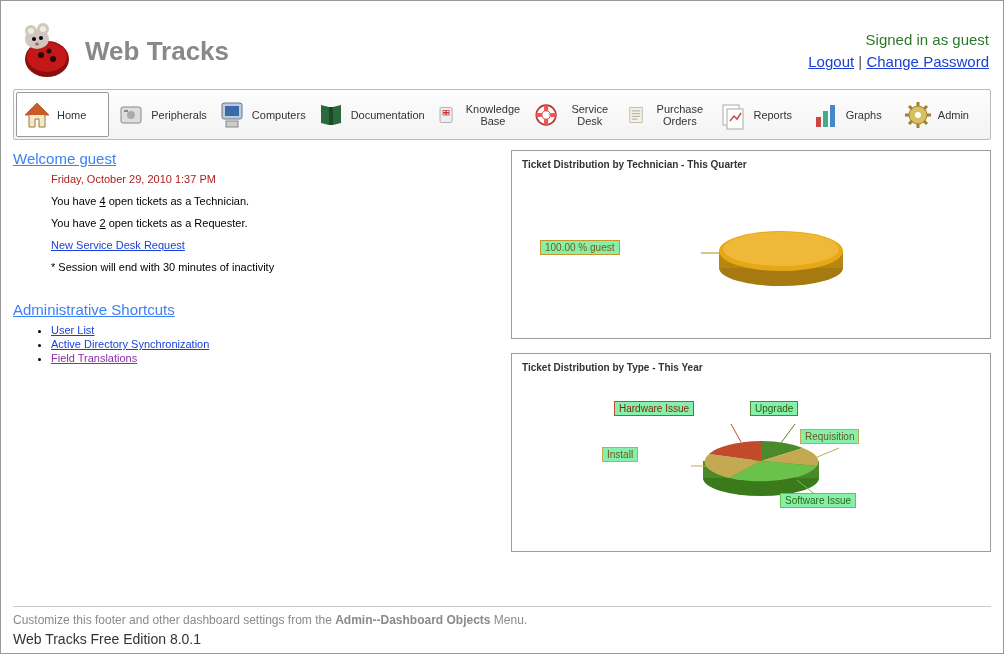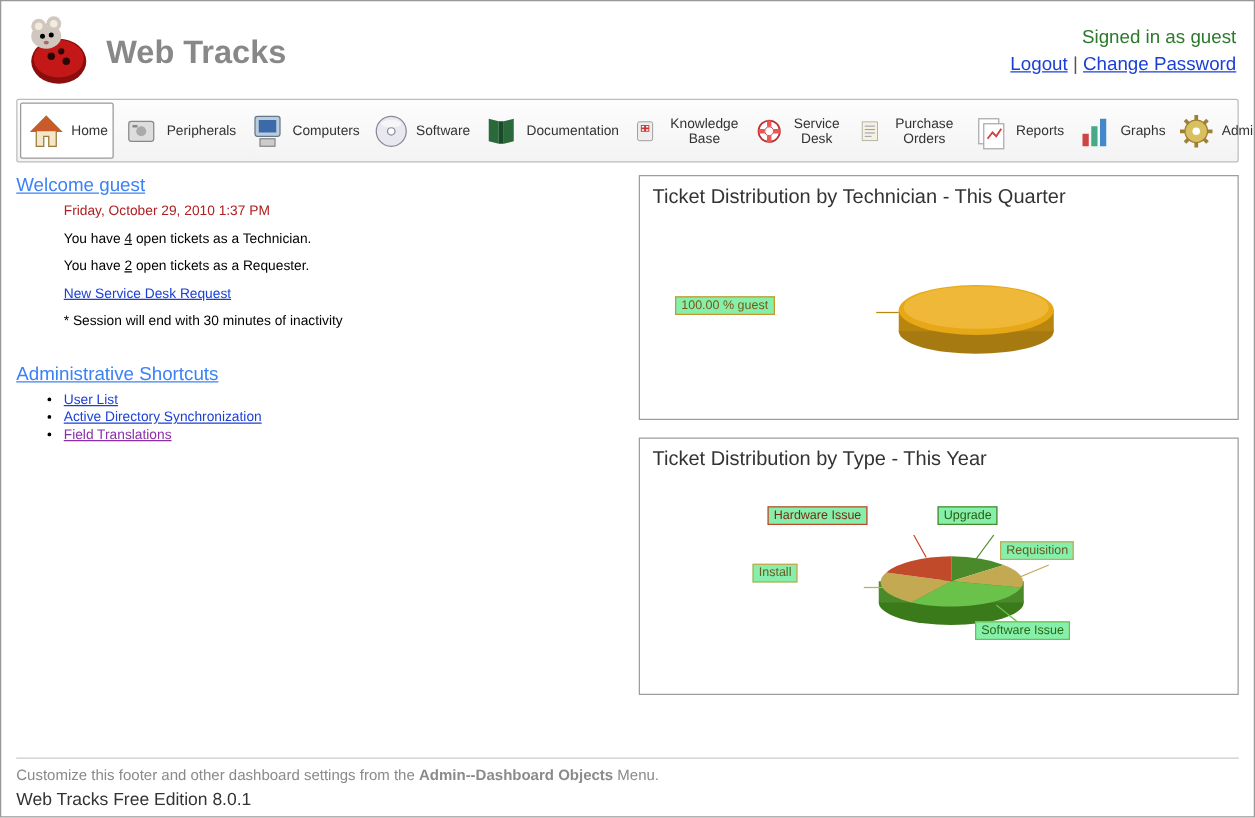--- a/index.html
+++ b/index.html
@@ -10,21 +10,21 @@
   width: 1004px;
   height: 654px;
   border: 1px solid #999;
   position: relative;
   overflow: hidden;
 }
 .header {
   display: flex;
   align-items: center;
   justify-content: space-between;
-  padding: 10px 14px 4px 14px;
+  padding: 20px 14px 4px 14px;
 }
 .logo-wrap { display: flex; align-items: center; gap: 10px; }
 .logo-icon { width: 60px; height: 60px; }
 .app-title {
   font-size: 26px;
   font-weight: bold;
   color: #888;
   font-family: "Trebuchet MS", Tahoma, sans-serif;
 }
 .auth { text-align: right; font-size: 15px; line-height: 1.5; }
@@ -83,21 +83,21 @@
 .admin-list { list-style: disc; padding-left: 38px; }
 .admin-list li { margin-bottom: 2px; }
 .admin-list a { color: #1a3fd6; text-decoration: underline; font-size: 11px; }
 .admin-list a.visited { color: #8a2fa8; }
 .chart-box {
   border: 1px solid #9d9d9d;
   padding: 8px 10px 10px 10px;
   margin-bottom: 14px;
   background: #fff;
 }
-.chart-title { font-size: 16px; color: #333; margin-bottom: 8px; }
+.chart-title { font-size: 10px; color: #333; margin-bottom: 8px; font-weight: bold; }
 .chart-body { display: flex; justify-content: center; align-items: center; min-height: 150px; position: relative; }
 .chart-body svg { display: block; }
 .slice-label {
   position: absolute;
   font-size: 10px;
   border: 1px solid;
   padding: 1px 4px;
   background: #86efac;
   white-space: nowrap;
 }
@@ -163,28 +163,20 @@
       </svg>
     <span>Peripherals</span>
   </div>
   <div class="nav-item">
     <svg class="nav-icon" viewBox="0 0 32 32">
         <rect x="6" y="4" width="20" height="16" rx="2" fill="#bcd" stroke="#678"></rect>
         <rect x="9" y="7" width="14" height="10" fill="#3a6aa8"></rect>
         <rect x="10" y="22" width="12" height="6" fill="#ccc" stroke="#888"></rect>
       </svg>
     <span>Computers</span>
-  </div>
-  <div class="nav-item">
-    <svg class="nav-icon" viewBox="0 0 32 32">
-        <circle cx="16" cy="16" r="12" fill="#e8e8f0" stroke="#889"></circle>
-        <circle cx="16" cy="16" r="3" fill="#fff" stroke="#889"></circle>
-        <ellipse cx="16" cy="10" rx="8" ry="3" fill="#fff" opacity="0.6"></ellipse>
-      </svg>
-    <span>Software</span>
   </div>
   <div class="nav-item">
     <svg class="nav-icon" viewBox="0 0 32 32">
         <path d="M6 6 L14 8 L14 26 L6 24 Z" fill="#2a6a3a"></path>
         <path d="M26 6 L18 8 L18 26 L26 24 Z" fill="#2a6a3a"></path>
         <rect x="14" y="8" width="4" height="18" fill="#1a4a2a"></rect>
       </svg>
     <span>Documentation</span>
   </div>
   <div class="nav-item">

